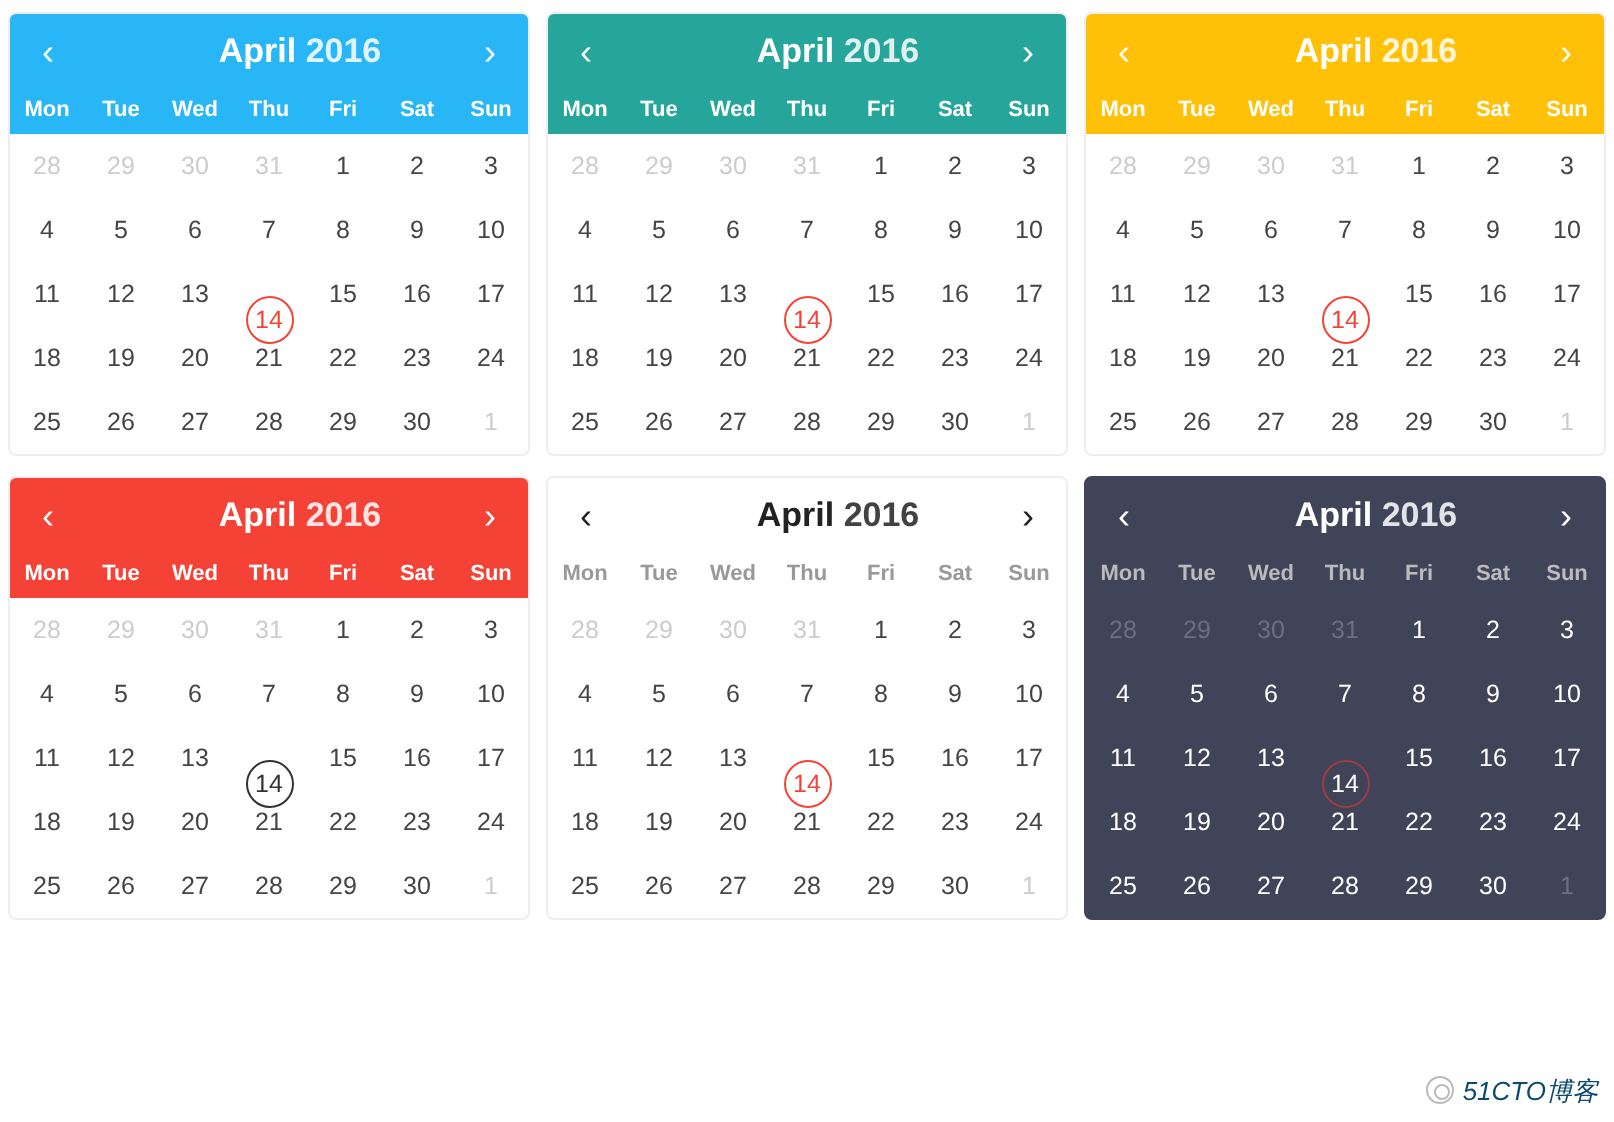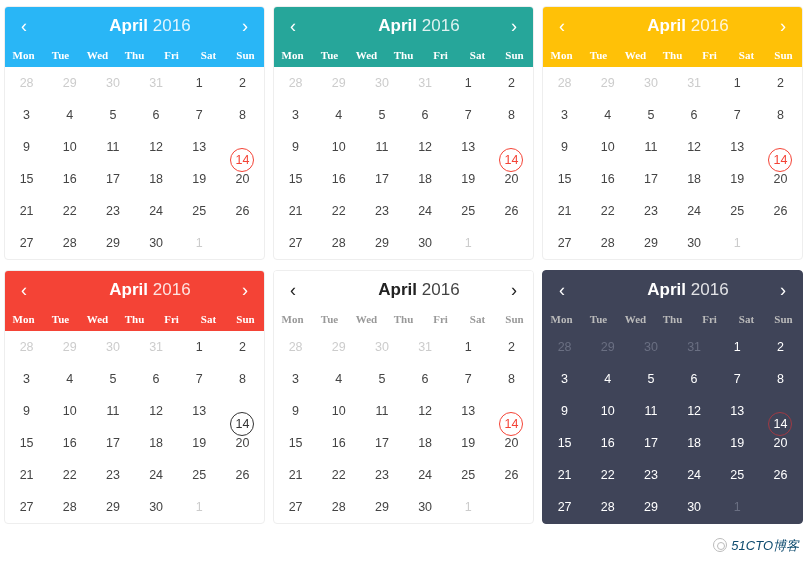--- a/index.html
+++ b/index.html
@@ -26,43 +26,42 @@
     display: flex;
     align-items: center;
     justify-content: space-between;
     height: 38px;
     padding: 0 8px;
     color: #fff;
   }
   .hdr.plain { color: #222; background: #fff; }
   .title { font-size: 17px; font-weight: 400; }
   .title .m { font-weight: 700; margin-left: 31px; }
-  .title .y { opacity: 0.85; font-weight: 400; }
+  .title .y { opacity: 0.85; font-weight: 700; }
   .nav {
     width: 22px; height: 22px;
     display:flex; align-items:center; justify-content:center;
     cursor: pointer;
     font-size: 18px;
     user-select:none;
   }
   .dows {
     display: grid;
     grid-template-columns: repeat(7, 1fr);
     text-align: center;
     font-size: 11px;
     font-weight: 600;
     padding: 4px 0 6px 0;
     color: #fff;
-    font-family: Liberation Serif, serif;
   }
   .dows.plain { color: #999; }
   .dows.dark  { color: #bbb; background:#3f4458; }
   .days {
     display: grid;
-    grid-template-columns: repeat(6, 1fr);
+    grid-template-columns: repeat(7, 1fr);
     text-align: center;
   }
   .day {
     height: 32px;
     display:flex; align-items:center; justify-content:center;
     font-size: 12.5px;
     color: #444;
     cursor: pointer;
   }
   .day.other { color: #ccc; }

